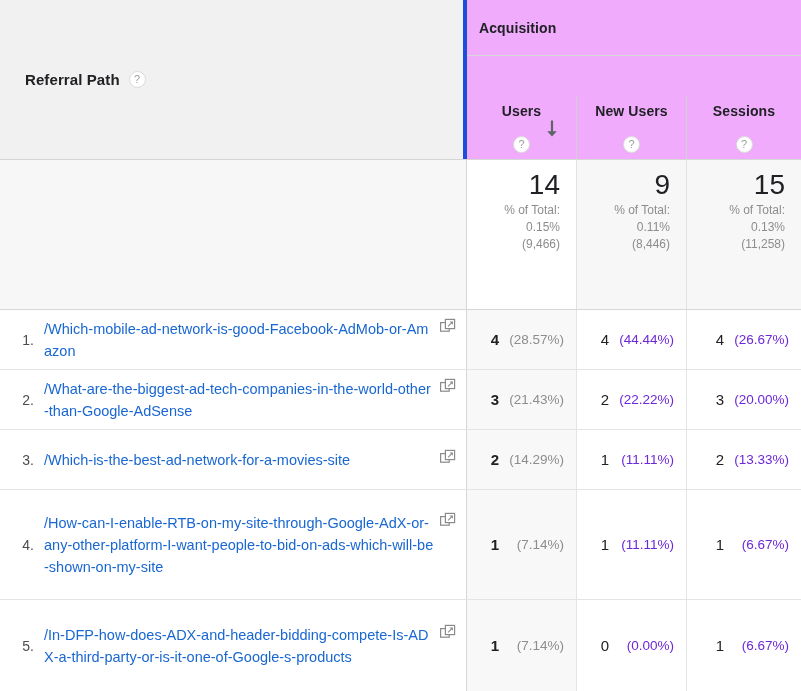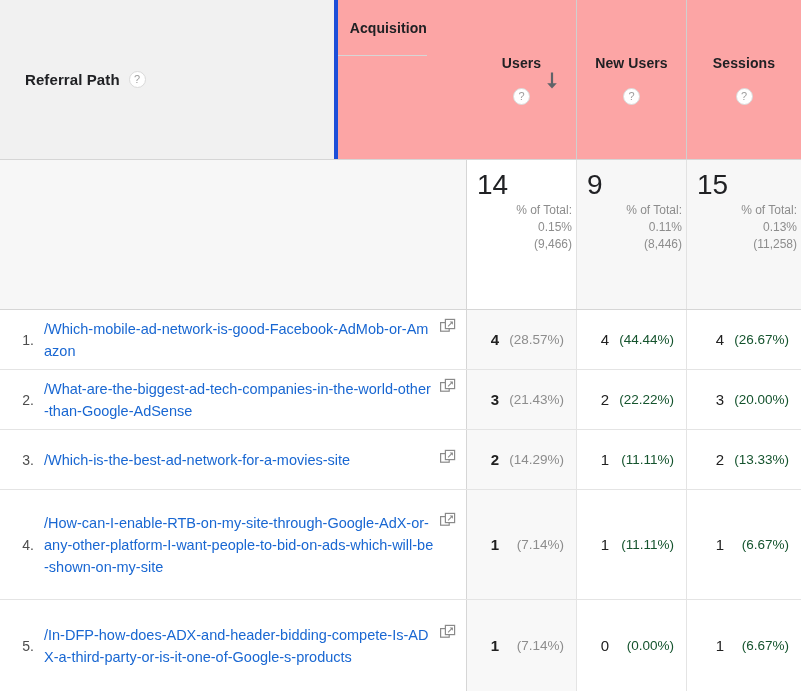--- a/index.html
+++ b/index.html
@@ -38,22 +38,23 @@
 
   .dim-head-title {
     font-size: 15px;
     font-weight: bold;
     color: #202124;
     letter-spacing: .1px;
   }
 
   .metric-head {
     flex: 1;
-    background: #fca5a5;
-    display: flex;
+    background: #f0abfc;
+    display: flex;
+    flex-direction: column;
     gap: 40px;
   }
 
   .group-title {
     height: 56px;
     display: flex;
     align-items: center;
     padding-left: 12px;
     font-size: 14px;
     font-weight: bold;
@@ -127,22 +128,23 @@
 
   .totals-dim {
     width: 467px;
     background: #f7f7f7;
     border-right: 1px solid #d6d6d6;
   }
 
   .tcell {
     display: flex;
     flex-direction: column;
+    align-items: flex-end;
     justify-content: flex-start;
-    padding: 10px 4px 0 10px;
+    padding: 10px 16px 0 10px;
     border-right: 1px solid #e2e2e2;
     background: #f7f7f7;
   }
   .tcell:last-child { border-right: none; }
   .tcell.sorted { background: #ffffff; }
 
   .tcell-users    { width: 110px; }
   .tcell-newusers { width: 110px; }
   .tcell-sessions { width: 114px; }
 
@@ -235,21 +237,21 @@
   .cell-sessions { width: 114px; }
 
   .val {
     font-size: 15px;
     color: #212121;
   }
   .sorted .val { font-weight: bold; }
 
   .pct {
     font-size: 13.5px;
-    color: #14532d;
+    color: #6d28d9;
     margin-left: 9px;
     min-width: 56px;
     text-align: right;
   }
   .sorted .pct { font-weight: normal; color: #8d8d8d; }
 </style>
 </head>
 <body>
 
 <div class="ga-table">

